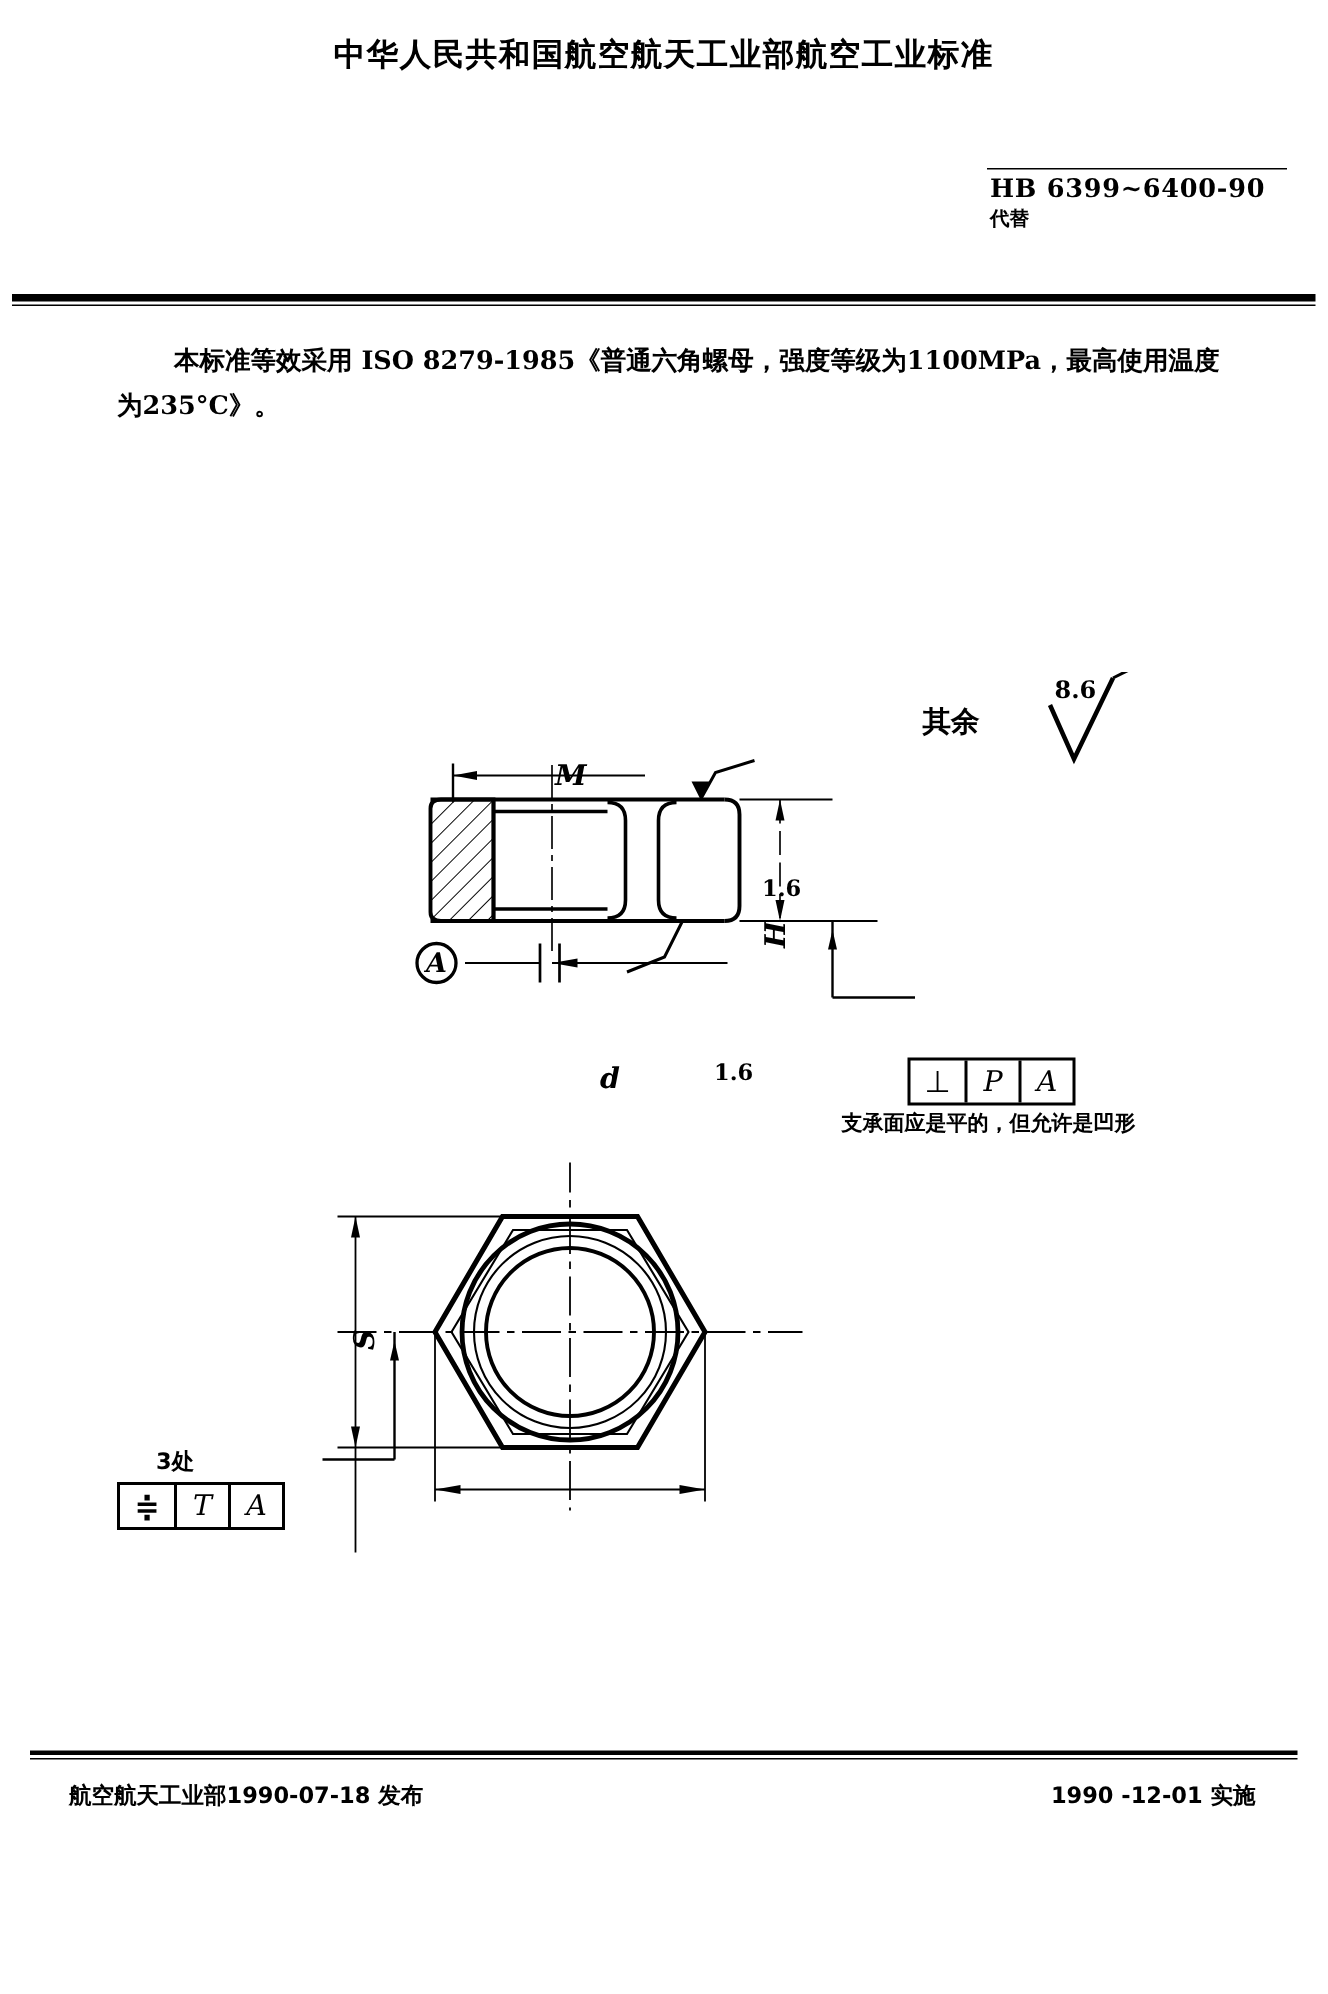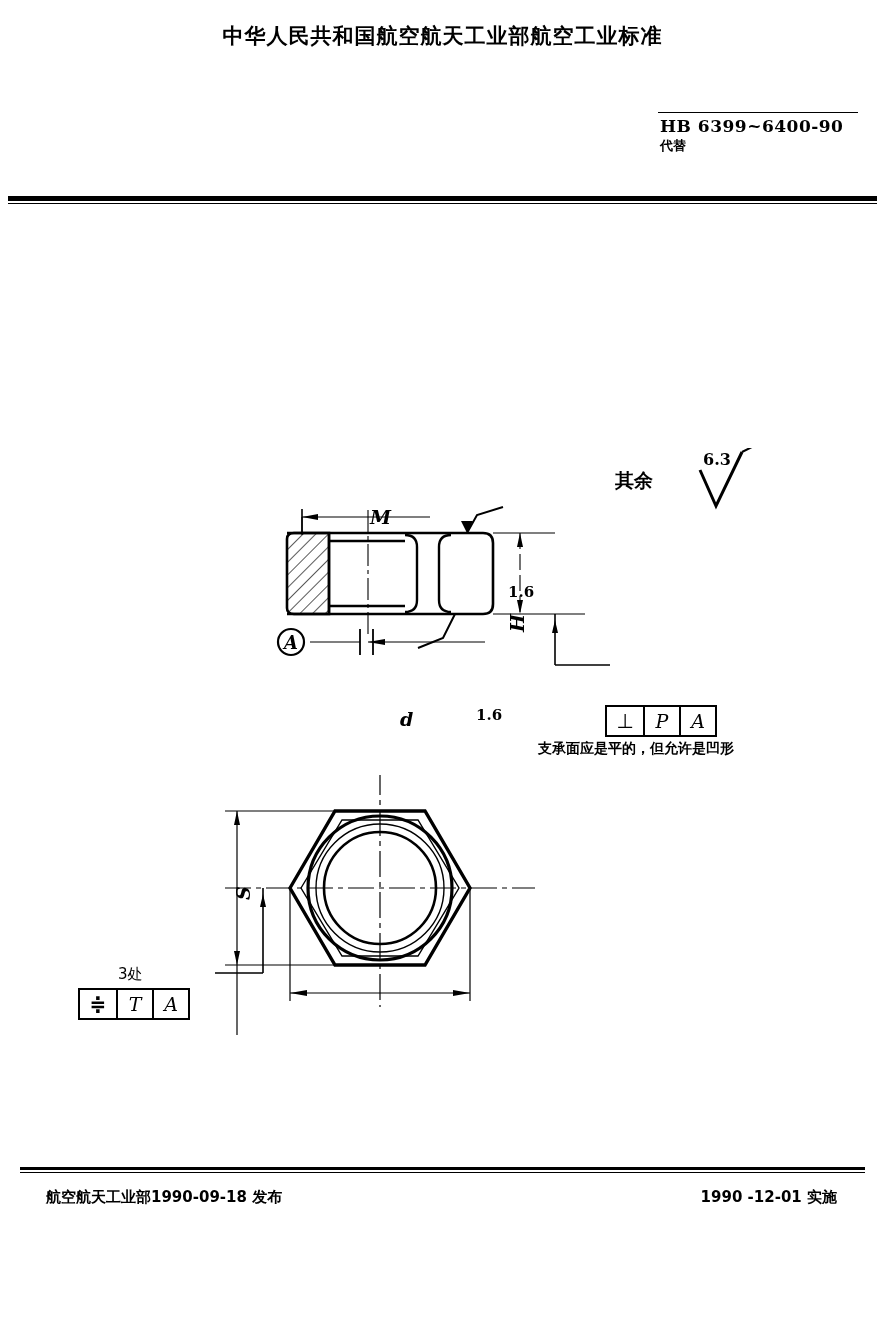--- a/index.html
+++ b/index.html
@@ -71,30 +71,31 @@
 
   <div class="std-no">HB 6399~6400-90</div>
 
   <div class="replaces">代替</div>
 
   <div style="position:absolute;left:658px;top:112px;width:200px;height:1px;background:#000;"></div>
 
   <div class="rule-thick" style="left:8px;top:196px;width:869px;height:5px;"></div>
   <div class="rule-thick" style="left:8px;top:203px;width:869px;height:1px;"></div>
 
+  <div class="body-para">本标准等效采用 ISO 8279-1985《普通六角螺母，强度等级为1100MPa，最高使用温度为235°C》。</div>
 
   <div class="drawing">
 
     <div class="dwg-label" style="left:615px;top:48px;font-size:19px;text-align:right;">其余</div>
 
     <svg width="120" height="70" style="position:absolute;left:690px;top:28px;">
       <path d="M10,22 L26,58 L52,4" stroke="#000" stroke-width="3" fill="none"></path>
       <line x1="52" y1="4" x2="64" y2="-2" stroke="#000" stroke-width="2"></line>
     </svg>
-    <div class="dwg-label" style="left:703px;top:30px;font-size:16px;">6.3</div>
+    <div class="dwg-label" style="left:703px;top:30px;font-size:16px;">8.6</div>
 
     <svg width="620" height="360" style="position:absolute;left:255px;top:85px;">
 
       <defs>
         <pattern id="hatch" width="9" height="9" patternUnits="userSpaceOnUse" patternTransform="rotate(45)">
           <line x1="0" y1="0" x2="0" y2="9" stroke="#000" stroke-width="1.3"></line>
         </pattern>
       </defs>
 
       <path d="M32,34 q0,-6 7,-6 L74,28 L74,109 L39,109 q-7,0 -7,-6 Z" fill="url(#hatch)" stroke="#000" stroke-width="2.6"></path>
@@ -162,21 +163,21 @@
       <div style="width:36px;height:28px;display:flex;align-items:center;justify-content:center;
                   border-right:2px solid #000;font-size:20px;">⊥</div>
       <div style="width:34px;height:28px;display:flex;align-items:center;justify-content:center;
                   border-right:2px solid #000;font-size:19px;font-style:italic;
                   font-family:'DejaVu Serif','Liberation Serif',serif;">P</div>
       <div style="width:34px;height:28px;display:flex;align-items:center;justify-content:center;
                   font-size:19px;font-style:italic;
                   font-family:'DejaVu Serif','Liberation Serif',serif;">A</div>
     </div>
 
-    <div class="note-cn" style="left:538px;top:320px;">支承面应是平的，但允许是凹形</div>
+    <div class="note-cn" style="left:561px;top:320px;">支承面应是平的，但允许是凹形</div>
 
     <svg width="330" height="260" style="position:absolute;left:215px;top:355px;">
 
       <polygon points="75,113 120,36 210,36 255,113 210,190 120,190" fill="none" stroke="#000" stroke-width="3.4"></polygon>
 
       <polygon points="86,113 127,45 203,45 244,113 203,181 127,181" fill="none" stroke="#000" stroke-width="1.4"></polygon>
 
       <circle cx="165" cy="113" r="72" fill="none" stroke="#000" stroke-width="3.2"></circle>
       <circle cx="165" cy="113" r="64" fill="none" stroke="#000" stroke-width="1.4"></circle>
       <circle cx="165" cy="113" r="56" fill="none" stroke="#000" stroke-width="2.6"></circle>
@@ -201,35 +202,35 @@
       <line x1="48" y1="113" x2="48" y2="198" stroke="#000" stroke-width="1.6"></line>
       <line x1="48" y1="198" x2="-12" y2="198" stroke="#000" stroke-width="1.6"></line>
       <path d="M48,119 L45,132 L51,132 Z" fill="#000"></path>
     </svg>
 
     <div class="dwg-label" style="left:232px;top:480px;font-size:19px;font-style:italic;
                 transform:rotate(-90deg);transform-origin:left top;">S</div>
 
     <div class="dwg-label" style="left:372px;top:558px;font-size:19px;font-style:italic;"></div>
 
-    <div class="dwg-label" style="left:104px;top:545px;font-size:15px;font-weight:normal;
-                font-family:'DejaVu Sans','Liberation Sans',sans-serif;margin-left:14px;">3处</div>
+    <div class="dwg-label" style="left:104px;top:545px;font-size:15px;font-weight:bold;
+                font-family:'DejaVu Sans','Liberation Sans',sans-serif;">3处</div>
 
     <div style="position:absolute;left:78px;top:568px;display:flex;border:2px solid #000;">
       <div style="width:36px;height:28px;display:flex;align-items:center;justify-content:center;
                   border-right:2px solid #000;font-size:20px;font-weight:bold;">≑</div>
       <div style="width:34px;height:28px;display:flex;align-items:center;justify-content:center;
                   border-right:2px solid #000;font-size:19px;font-style:italic;
                   font-family:'DejaVu Serif','Liberation Serif',serif;">T</div>
       <div style="width:34px;height:28px;display:flex;align-items:center;justify-content:center;
                   font-size:19px;font-style:italic;
                   font-family:'DejaVu Serif','Liberation Serif',serif;">A</div>
     </div>
   </div>
 
   <div class="rule-thick" style="left:20px;top:1167px;width:845px;height:3px;"></div>
   <div class="rule-thick" style="left:20px;top:1172px;width:845px;height:1px;"></div>
 
-  <div class="foot-left">航空航天工业部1990-09-18  发布</div>
+  <div class="foot-left">航空航天工业部1990-07-18  发布</div>
 
   <div class="foot-right">1990 -12-01  实施</div>
 
 </div>
 
 </body></html>

